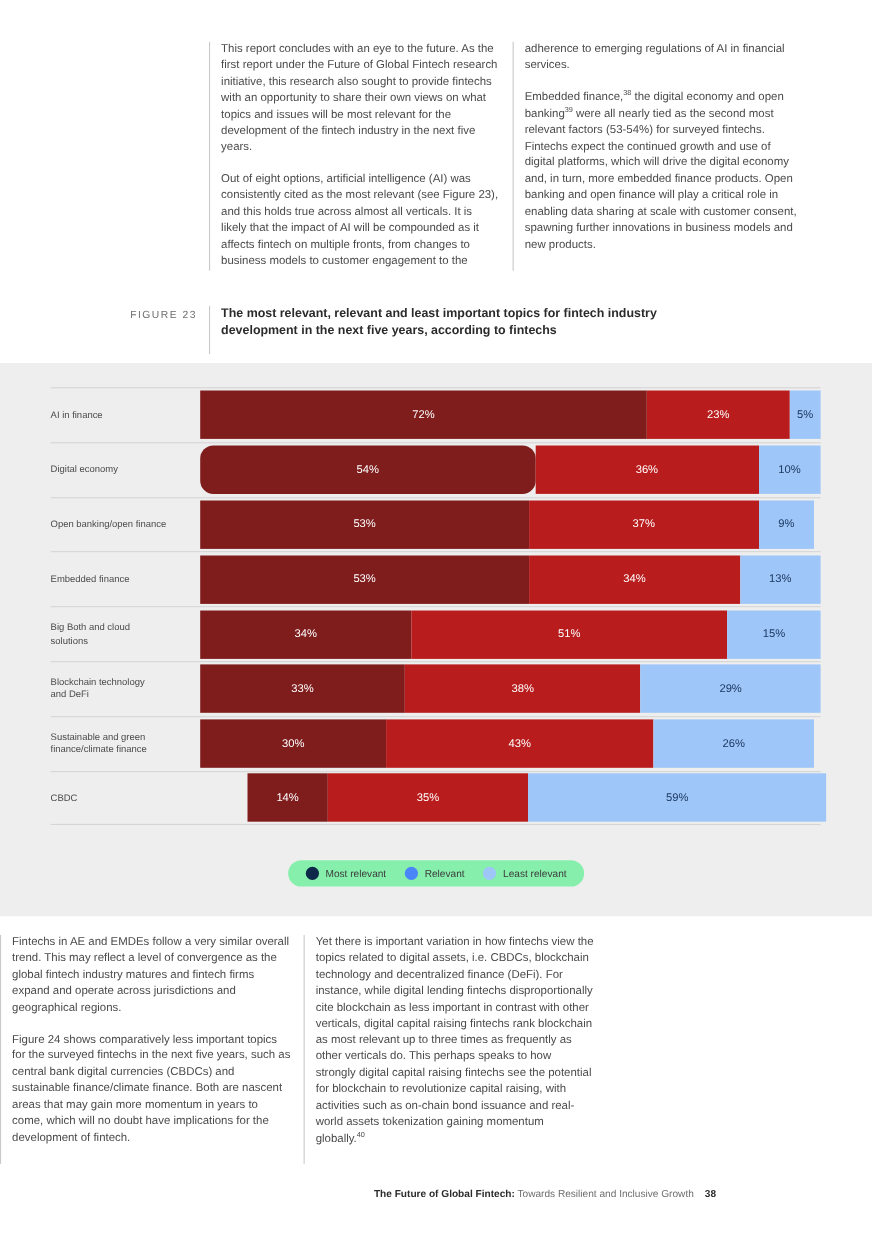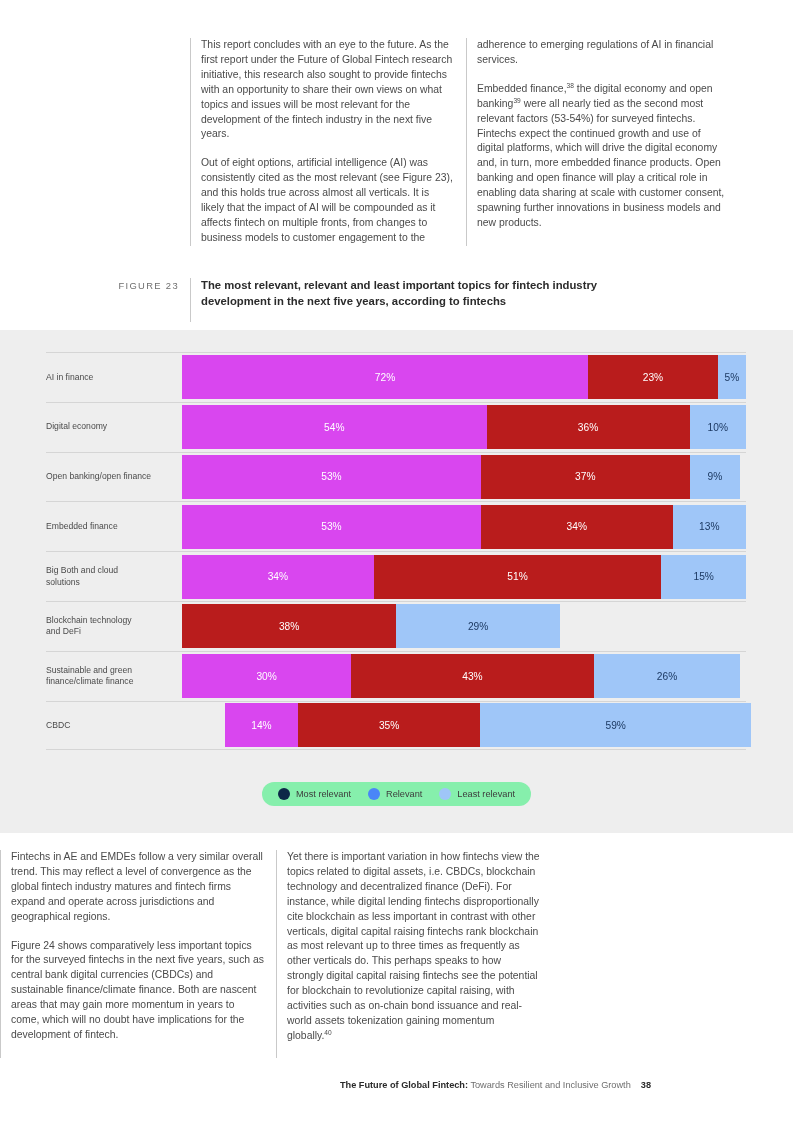--- a/index.html
+++ b/index.html
@@ -81,21 +81,21 @@
     flex: 1 1 auto;
     display: flex;
     align-self: center;
     height: 44px;
   }
   .seg {
     display: flex; align-items: center; justify-content: center;
     font-size: 10.2px;
     overflow: hidden;
   }
-  .seg.most { background: #d946ef; color: #ffffff; }
+  .seg.most { background: #7f1d1d; color: #ffffff; }
   .seg.rel  { background: #b91c1c; color: #ffffff; }
   .seg.least{ background: #9fc6f8; color: #1d3a63; }
 
   
   .legend {
     position: absolute; left: 0; top: 452px; width: 793px;
     display: flex; justify-content: center;
   }
   .legend-pill {
     background: #86efac; border-radius: 18px;
@@ -178,21 +178,21 @@
             <div class="seg least" style="flex: 0 0 5%;">5%</div>
           </div>
         </div>
         <div class="bar-row">
           <div class="bar-label">
             <div>
               <span>Digital economy</span>
             </div>
           </div>
           <div class="bar-track">
-            <div class="seg most" style="flex: 0 0 54%;">54%</div>
+            <div class="seg most" style="flex: 0 0 54%; border-radius: 12px;">54%</div>
             <div class="seg rel" style="flex: 0 0 36%;">36%</div>
             <div class="seg least" style="flex: 0 0 10%;">10%</div>
           </div>
         </div>
         <div class="bar-row">
           <div class="bar-label">
             <div>
               <span>Open banking/open finance</span>
             </div>
           </div>
@@ -228,20 +228,21 @@
           </div>
         </div>
         <div class="bar-row">
           <div class="bar-label">
             <div>
               <span>Blockchain technology</span>
               <span>and DeFi</span>
             </div>
           </div>
           <div class="bar-track">
+            <div class="seg most" style="flex: 0 0 33%;">33%</div>
             <div class="seg rel" style="flex: 0 0 38%;">38%</div>
             <div class="seg least" style="flex: 0 0 29%;">29%</div>
           </div>
         </div>
         <div class="bar-row">
           <div class="bar-label">
             <div>
               <span>Sustainable and green</span>
               <span>finance/climate finance</span>
             </div>

